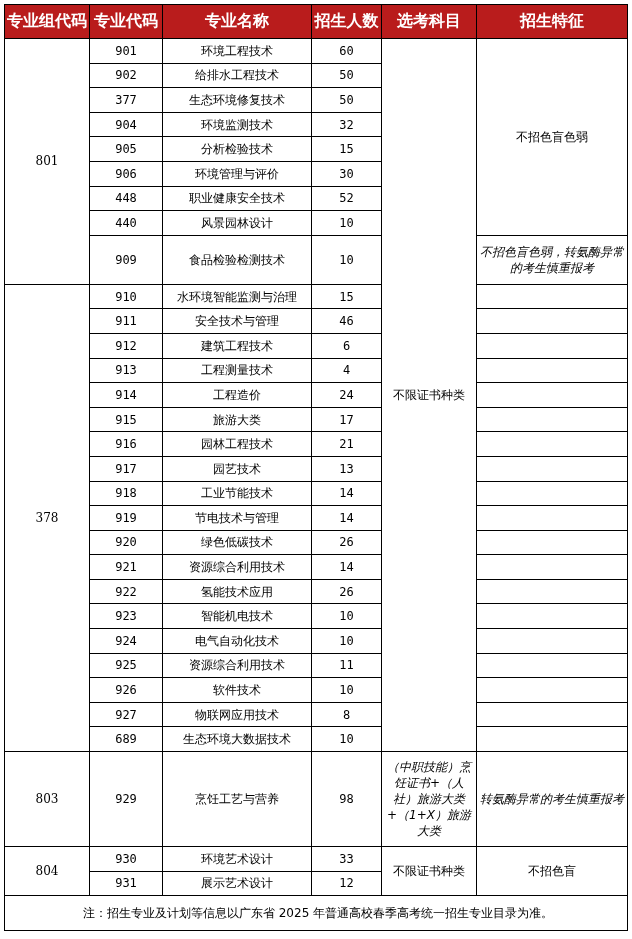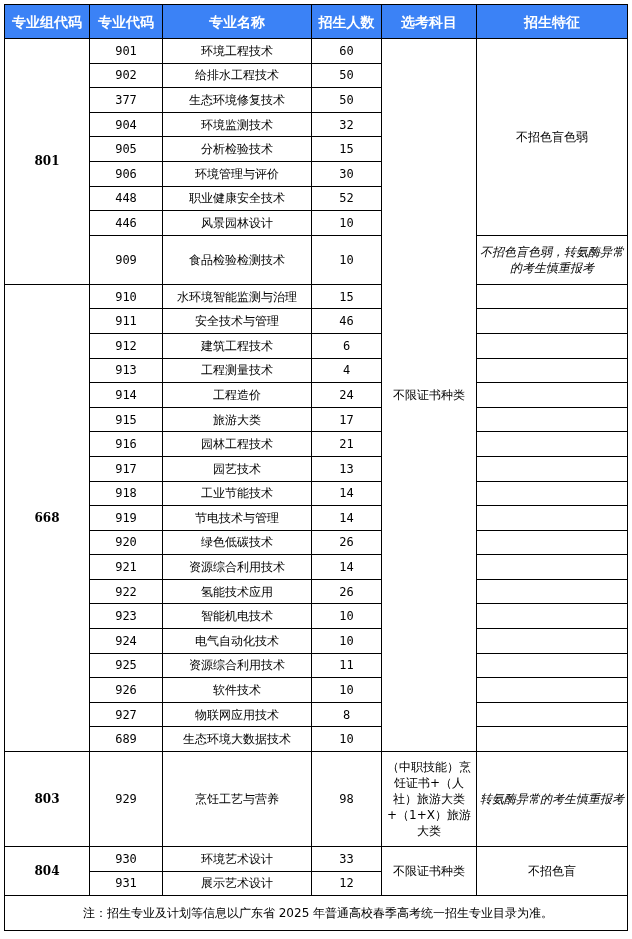--- a/index.html
+++ b/index.html
@@ -1,27 +1,27 @@
 <!DOCTYPE html>
 <html><head>
 <meta charset="utf-8">
 <style>
   html, body { margin:0; padding:0; background:#ffffff; }
   body { width:632px; height:939px; position:relative; font-family:"DejaVu Sans", "Liberation Sans", sans-serif; color:#000; }
   table.plan { position:absolute; left:4px; top:4px; border-collapse:collapse; table-layout:fixed; width:623px; }
   table.plan td, table.plan th { border:1px solid #000; text-align:center; vertical-align:middle; padding:0 2px; font-size:12px; line-height:16px; overflow:hidden; }
-  table.plan th { background:#3b82f6; color:#ffffff; font-weight:bold; height:33px; font-size:14px; border-color:#000; }
+  table.plan th { background:#b91c1c; color:#ffffff; font-weight:bold; height:33px; font-size:16px; border-color:#000;font-family:Liberation Mono, monospace; }
   tr.r td { height:23.6px; }
   tr.tall td { height:48px; }
   tr.r929 td { height:94px; }
-  td.group { font-weight:bold; font-family:"DejaVu Serif", "Liberation Serif", serif; font-size:12px;margin-left:31px; }
+  td.group { font-weight:normal; font-family:"DejaVu Serif", "Liberation Serif", serif; font-size:12px;margin-left:31px; }
   td.code, td.count { font-family:"DejaVu Sans Mono", "Liberation Mono", monospace; font-size:11.5px; }
   td.note { text-align:right; padding-left:6px !important; height:34px; font-size:12px; }
   td.feature { line-height:19px;font-style:italic; }
-  td.subject-tall { line-height:19px; font-size:12px; }
+  td.subject-tall { line-height:19px; font-size:12px;font-style:italic; }
 </style>
 </head>
 <body>
 
 <table class="plan">
   <colgroup>
     <col style="width:85px">
       <col style="width:73px">
       <col style="width:149px">
       <col style="width:70px">
@@ -72,33 +72,33 @@
       <td class="code">906</td>
       <td>环境管理与评价</td>
       <td class="count">30</td>
     </tr>
     <tr class="r">
       <td class="code">448</td>
       <td>职业健康安全技术</td>
       <td class="count">52</td>
     </tr>
     <tr class="r">
-      <td class="code">446</td>
+      <td class="code">440</td>
       <td>风景园林设计</td>
       <td class="count">10</td>
     </tr>
     <tr class="tall">
       <td class="code">909</td>
       <td>食品检验检测技术</td>
       <td class="count">10</td>
       <td class="feature">不招色盲色弱，转氨酶异常的考生慎重报考</td>
     </tr>
 
     <tr class="r">
-      <td class="group" rowspan="19">668</td>
+      <td class="group" rowspan="19">378</td>
       <td class="code">910</td>
       <td>水环境智能监测与治理</td>
       <td class="count">15</td>
       <td></td>
     </tr>
     <tr class="r">
       <td class="code">911</td>
       <td>安全技术与管理</td>
       <td class="count">46</td>
       <td></td>

